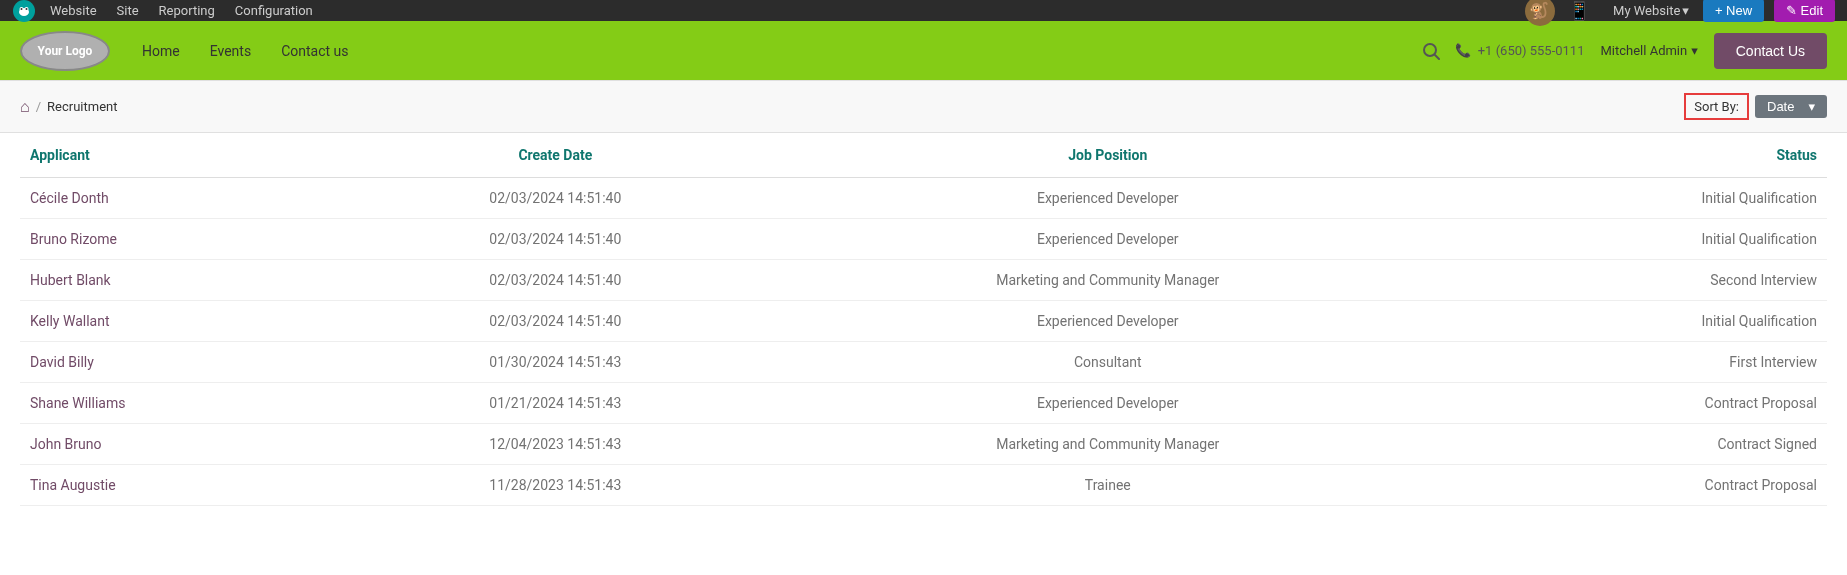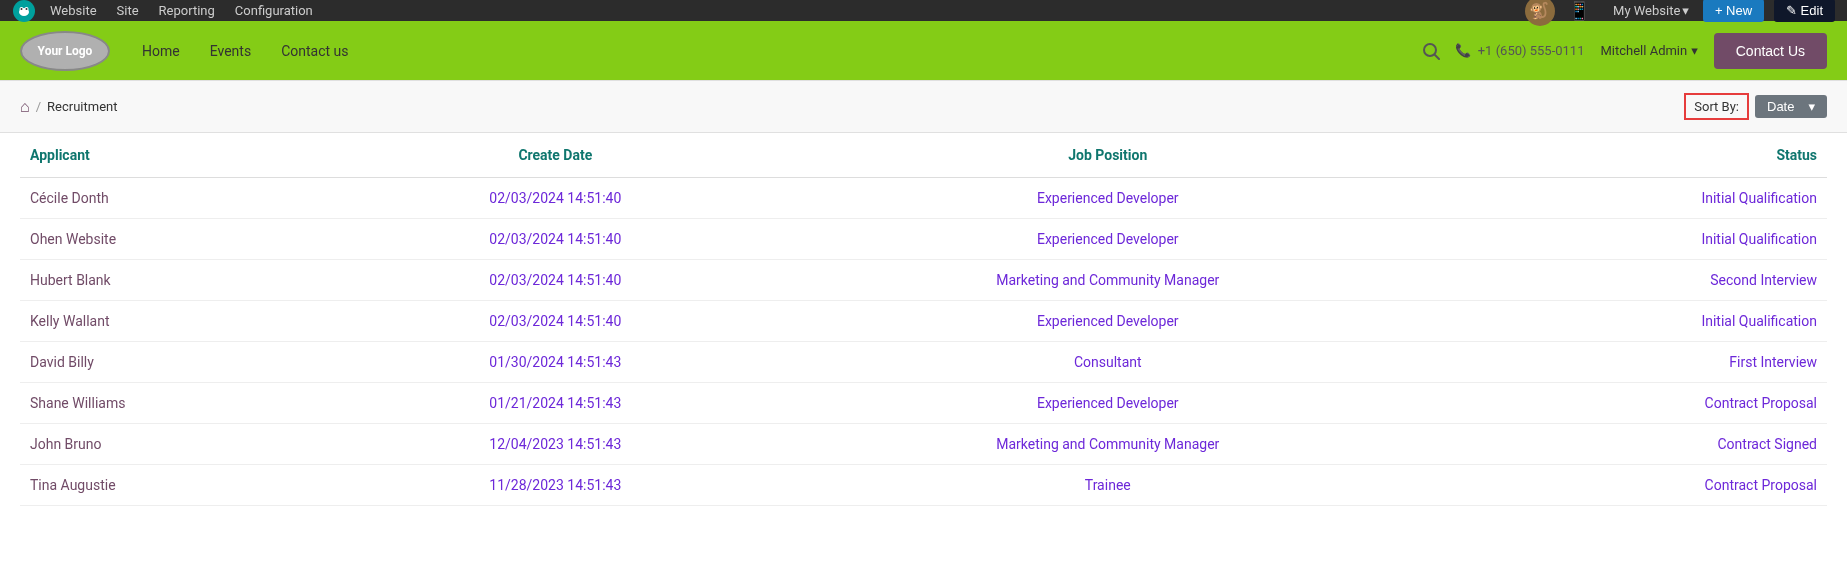--- a/index.html
+++ b/index.html
@@ -52,21 +52,21 @@
       background: #1a7abf;
       color: #fff;
       border: none;
       padding: 4px 12px;
       font-size: 13px;
       cursor: pointer;
       display: flex; align-items: center; gap: 4px;
       border-radius: 3px;
     }
     .admin-edit-btn {
-      background: #0f172a;
+      background: #a21caf;
       color: #fff;
       border: none;
       padding: 4px 12px;
       font-size: 13px;
       cursor: pointer;
       display: flex; align-items: center; gap: 4px;
       border-radius: 3px;
       margin-left: 4px;
     }
 
@@ -176,21 +176,21 @@
       font-size: 14px;
       color: #0f766e;
       border-bottom: 1px solid #ddd;
     }
     thead tr th:nth-child(2) { text-align: center; }
     thead tr th:nth-child(3) { text-align: center; }
     thead tr th:nth-child(4) { text-align: right; }
     tbody tr td {
       padding: 12px 10px;
       font-size: 14px;
-      color: #6d28d9;
+      color: #737373;
       border-bottom: 1px solid #eee;
     }
     tbody tr td:nth-child(2) { text-align: center; }
     tbody tr td:nth-child(3) { text-align: center; }
     tbody tr td:nth-child(4) { text-align: right; }
     tbody tr td:first-child { color: #714b67; cursor: pointer; }
   </style>
 </head>
 <body>
 
@@ -276,21 +276,21 @@
       </tr>
     </thead>
     <tbody id="table-body">
     <tr>
           <td>Cécile Donth</td>
           <td>02/03/2024 14:51:40</td>
           <td>Experienced Developer</td>
           <td>Initial Qualification</td>
         </tr>
         <tr>
-          <td>Ohen Website</td>
+          <td>Bruno Rizome</td>
           <td>02/03/2024 14:51:40</td>
           <td>Experienced Developer</td>
           <td>Initial Qualification</td>
         </tr>
         <tr>
           <td>Hubert Blank</td>
           <td>02/03/2024 14:51:40</td>
           <td>Marketing and Community Manager</td>
           <td>Second Interview</td>
         </tr>

